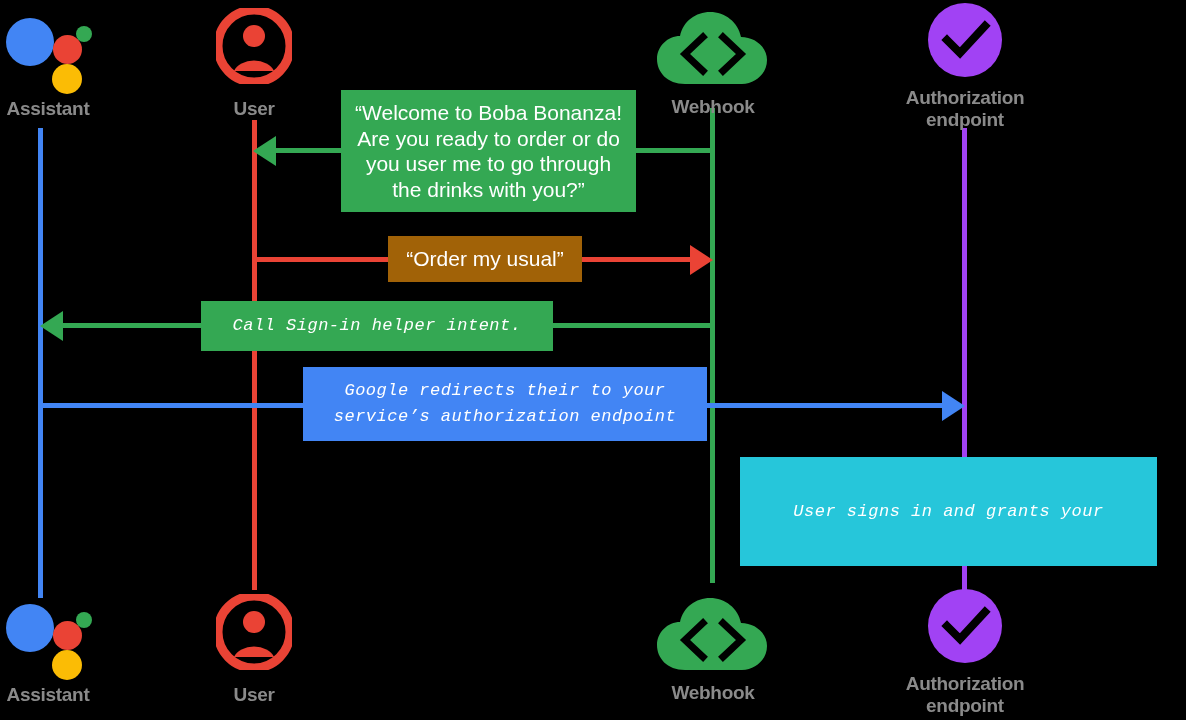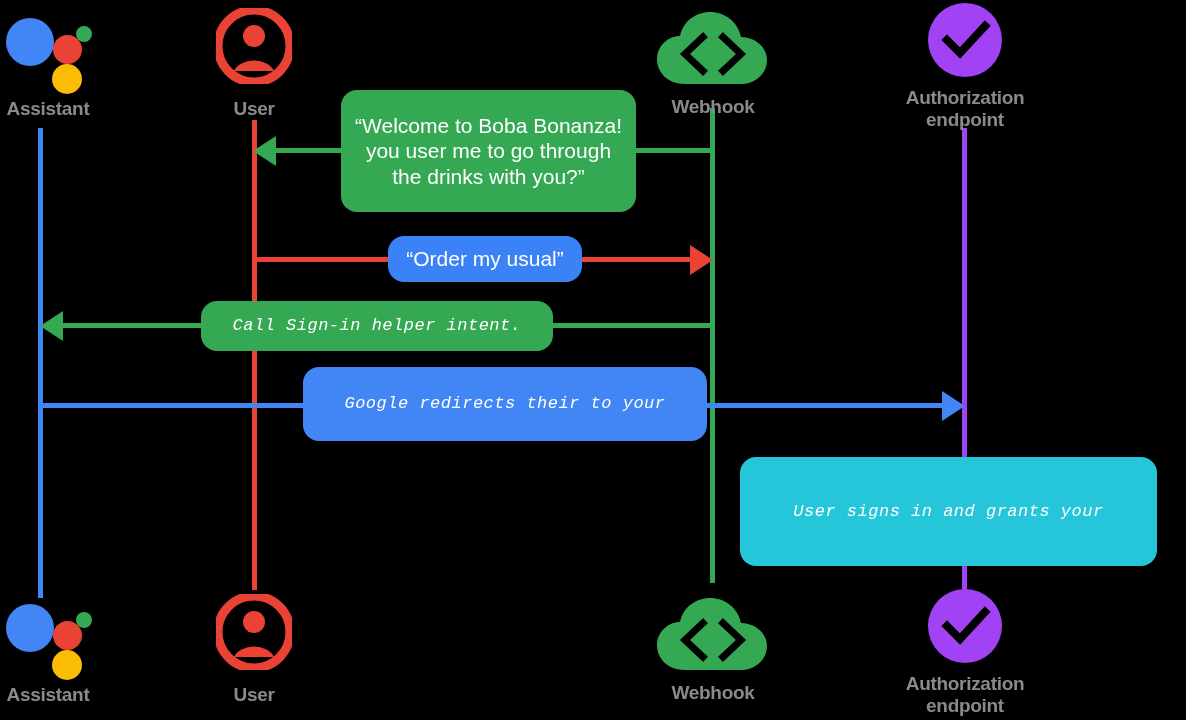--- a/index.html
+++ b/index.html
@@ -45,21 +45,21 @@
     position: absolute;
     width: 0;
     height: 0;
     border-top: 15px solid transparent;
     border-bottom: 15px solid transparent;
   }
 
   
   .bubble {
     position: absolute;
-    border-radius: 16px;
+    border-radius: 0;
     color: #ffffff;
     box-sizing: border-box;
     display: flex;
     align-items: center;
     justify-content: center;
     text-align: center;
   }
   .bubble-sans {
     font-family: "Liberation Sans", sans-serif;
     font-size: 21px;
@@ -120,42 +120,44 @@
     </svg>
   </div>
   <div class="actor-label" style="left:880px; top:87px; width:170px;">Authorization
 endpoint</div>
 
   <div class="msgline" style="left:268px; top:148px; width:445px; background:#34a853;"></div>
   <div class="arrowhead" style="left:253px; top:136px; border-right:23px solid #34a853;"></div>
   <div class="bubble bubble-sans" style="left:341px; top:90px; width:295px; height:122px; background:#34a853;">
     <div>
       <div>“Welcome to Boba Bonanza!</div>
+      <div>Are you ready to order or do</div>
       <div>you user me to go through</div>
       <div>the drinks with you?”</div>
     </div>
   </div>
 
   <div class="msgline" style="left:254px; top:257px; width:441px; background:#ea4335;"></div>
   <div class="arrowhead" style="left:690px; top:245px; border-left:23px solid #ea4335;"></div>
-  <div class="bubble bubble-sans" style="left:388px; top:236px; width:194px; height:46px; background:#3b82f6;">
+  <div class="bubble bubble-sans" style="left:388px; top:236px; width:194px; height:46px; background:#a16207;">
     <div>“Order my usual”</div>
   </div>
 
   <div class="msgline" style="left:55px; top:323px; width:658px; background:#34a853;"></div>
   <div class="arrowhead" style="left:40px; top:311px; border-right:23px solid #34a853;"></div>
   <div class="bubble bubble-mono" style="left:201px; top:301px; width:352px; height:50px; background:#34a853;">
     <div>Call Sign-in helper intent.</div>
   </div>
 
   <div class="msgline" style="left:40px; top:403px; width:907px; background:#4285f4;"></div>
   <div class="arrowhead" style="left:942px; top:391px; border-left:23px solid #4285f4;"></div>
   <div class="bubble bubble-mono" style="left:303px; top:367px; width:404px; height:74px; background:#4285f4;">
     <div>
       <div>Google redirects their to your</div>
+      <div>service’s authorization endpoint</div>
     </div>
   </div>
 
   <div class="bubble bubble-mono" style="left:740px; top:457px; width:417px; height:109px; background:#26c6da;">
     <div>
       <div>User signs in and grants your</div>
     </div>
   </div>
 
   <div class="icon-wrap" style="left:4px; top:596px; width:86px; height:80px;">

